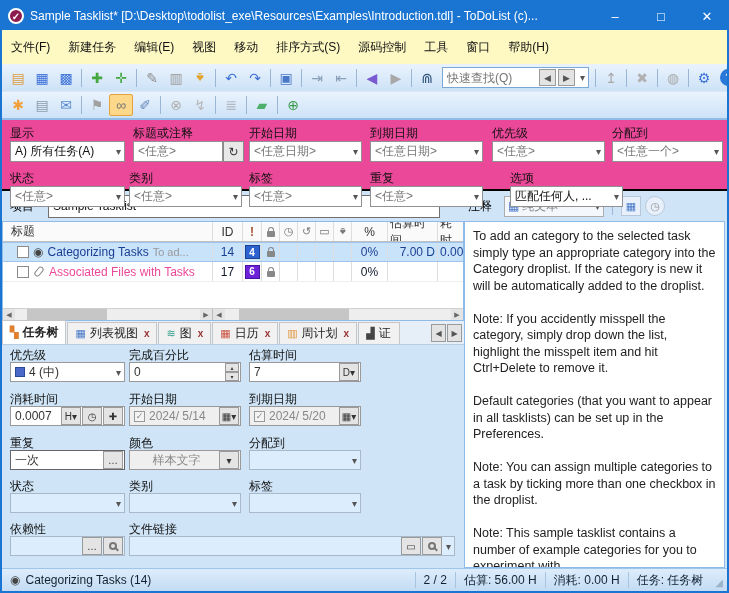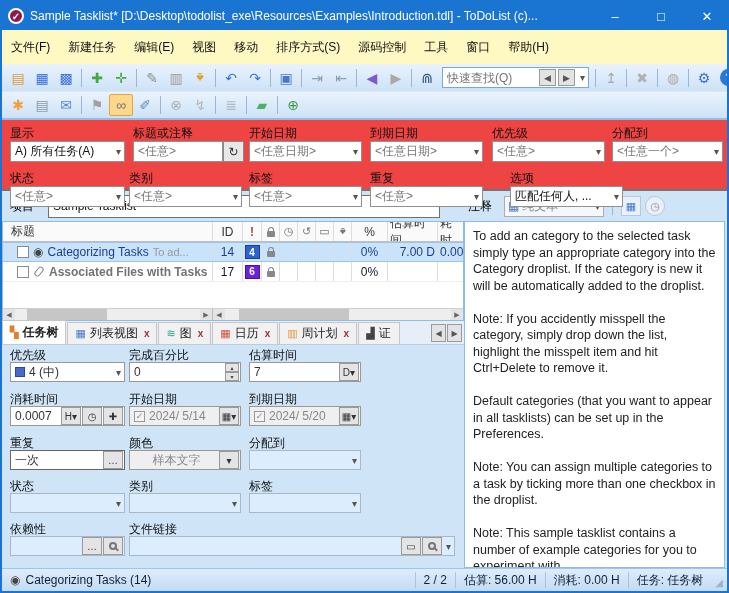--- a/index.html
+++ b/index.html
@@ -20,21 +20,21 @@
   .tbtn{width:24px;height:22px;display:flex;align-items:center;justify-content:center;font-size:14px;line-height:1}
   .tactive{background:#fbd88a;border:1px solid #e8a33d;border-radius:2px}
   .tcircle{width:17px;height:17px;border-radius:50%;background:#2a78d8;color:#fff !important;font-size:11px;font-weight:bold;margin:0 4px}
   .tsep{width:1px;height:18px;background:#9ab6d4;margin:0 3px;flex:0 0 auto}
   .flip{transform:rotate(180deg)}
   .quickfind{display:flex;align-items:center;background:#fff;border:1px solid #7aa7d4;height:21px;margin:0 3px;padding-left:4px}
   .quickfind input{border:none;outline:none;width:92px;font-size:12px;color:#777;font-family:"Liberation Sans",sans-serif;background:transparent}
   .qbtn{width:17px;height:17px;background:#e3e3e3;border:1px solid #9a9a9a;display:flex;align-items:center;justify-content:center;font-size:9px;color:#555;margin-right:2px}
   .cv{color:#555;font-size:10px;margin:0 3px}
   
-  .filters{position:relative;height:73px;background:#ef4444;border-top:2px solid #90bce8;border-bottom:2px solid #737373;font-size:12px;flex:0 0 auto}
+  .filters{position:relative;height:73px;background:#ec4899;border-top:2px solid #90bce8;border-bottom:2px solid #000000;font-size:12px;flex:0 0 auto}
   .fb{position:absolute}
   .flbl{color:#111;margin-bottom:2px;height:14px}
   .combo{display:flex;align-items:center;background:#fff;border:1px solid #919191;height:21px;padding-left:4px}
   .combo .val{flex:1;color:#777;white-space:nowrap;overflow:hidden}
   .combo .valk{flex:1;color:#111;white-space:nowrap;overflow:hidden}
   .fbtn{width:21px;height:21px;background:#e8e8e8;border:1px solid #8a8a8a;display:flex;align-items:center;justify-content:center;font-size:12px;color:#333;flex:0 0 auto}
   
   .main{flex:1;display:flex;min-height:0}
   .leftpane{width:462px;display:flex;flex-direction:column;flex:0 0 auto}
   .rightpane{flex:1;display:flex;flex-direction:column;min-width:0;padding-right:2px}
@@ -56,21 +56,21 @@
   .cid{width:30px;justify-content:center;flex:0 0 auto}
   .cpri{width:19px;justify-content:center;flex:0 0 auto;padding:0}
   .cico{width:18px;justify-content:center;flex:0 0 auto;color:#777;font-size:11px;padding:0}
   .cpct{width:36px;justify-content:center;flex:0 0 auto}
   .cest{width:50px;justify-content:flex-end;flex:0 0 auto}
   .cspent{width:25px;flex:1;border-right:none}
   .cb{width:12px;height:12px;border:1px solid #8a8a8a;background:#fff;margin-left:12px;flex:0 0 auto}
   .ball{color:#444;font-size:12px}
   .t1{color:#1b3f91;font-weight:normal;white-space:nowrap}
   .t1c{color:#1b3f91}
-  .t2{color:#737373;font-weight:bold;white-space:nowrap}
+  .t2{color:#ec4899;font-weight:normal;white-space:nowrap}
   .t2c{color:#0f172a}
   .prev{color:#999;font-size:11px;white-space:nowrap;overflow:hidden}
   .badge{width:15px;height:14px;display:flex;align-items:center;justify-content:center;color:#fff;font-size:10px;font-weight:bold}
   .b1{background:#2c63cf;border:1px solid #1b3f91}
   .b2{background:#6d22d9;border:1px solid #4a12a0}
   .i-lock-sm{width:8px;height:6px;background:#888;border-radius:1px;position:relative;margin-top:4px}
   .i-lock-sm::before{content:"";position:absolute;top:-4px;left:1px;width:4px;height:4px;border:1.5px solid #888;border-bottom:none;border-radius:3px 3px 0 0}
   .i-clip{width:6px;height:11px;border:1.5px solid #888;border-radius:3px;transform:rotate(40deg);flex:0 0 auto;margin:0 3px}
   .tempty{flex:1}
   .tscroll{height:12px;display:flex;border-top:1px solid #d0d0d0;background:#eee;font-size:7px;color:#666}

